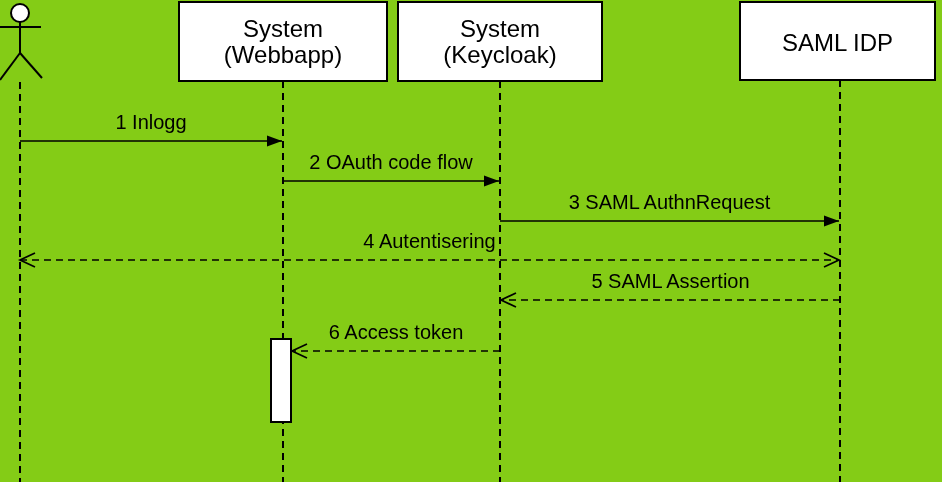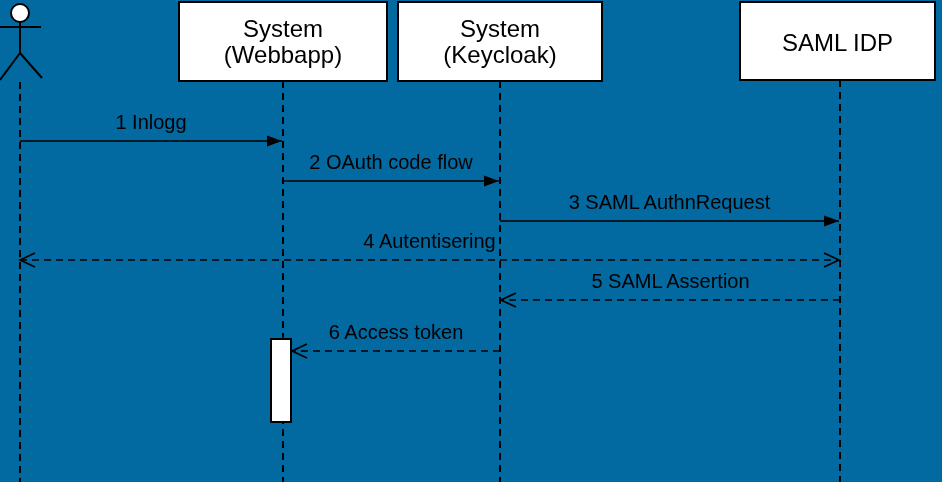--- a/index.html
+++ b/index.html
@@ -1,20 +1,20 @@
 <!DOCTYPE html>
 <html><head>
 <meta charset="utf-8">
 <style>
   html, body { margin: 0; padding: 0; background: #ffffff; }
   .canvas {
     position: relative;
     width: 942px;
     height: 482px;
-    background: #0369a1;
+    background: #84cc16;
     overflow: hidden;
   }
   svg { display: block; }
   svg text {
     font-family: "Liberation Sans", sans-serif;
     fill: #000000;
   }
   .box-label  { font-size: 24px; text-anchor: middle; }
   .msg-label  { font-size: 20px; text-anchor: middle; }
 </style>

